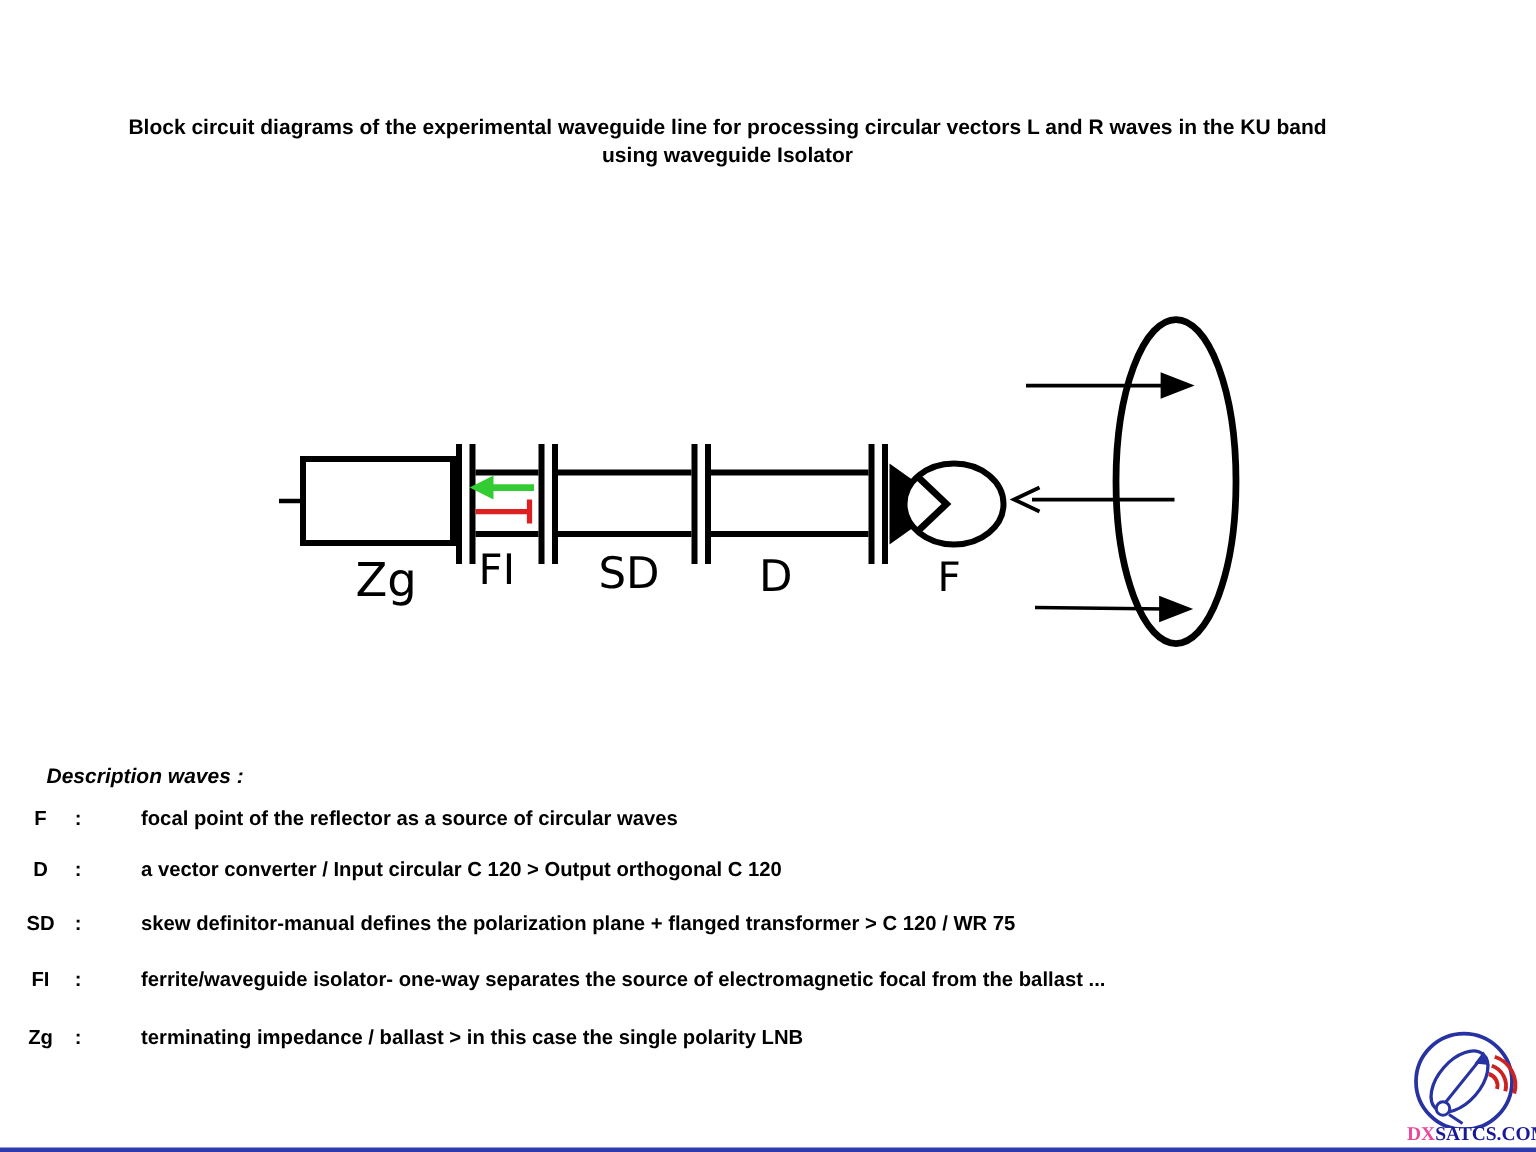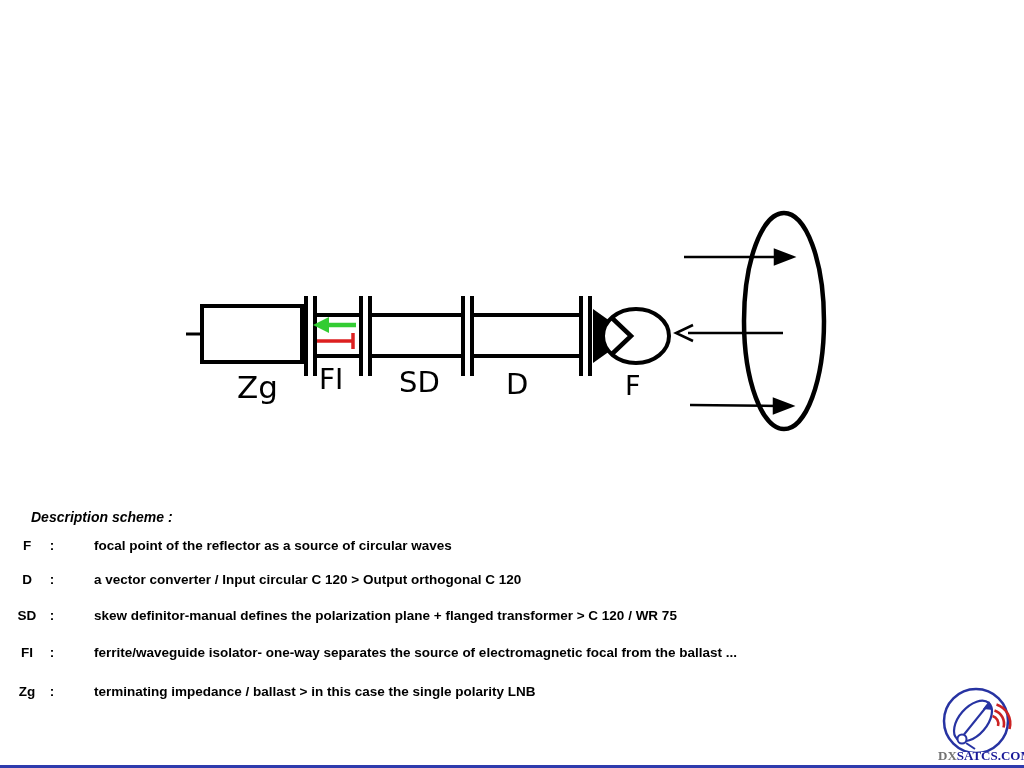--- a/index.html
+++ b/index.html
@@ -50,20 +50,22 @@
     font-family:"Liberation Serif", serif;font-weight:bold;font-size:13px;
     letter-spacing:0px;white-space:nowrap;
   }
   
   #bottom-bar{left:0;top:765px;width:1024px;height:3px;}
 </style>
 </head>
 <body>
 
 <div id="title" class="abs">
+  <div>Block circuit diagrams of the experimental waveguide line for processing circular vectors L and R waves in the KU band</div>
+  <div>using waveguide Isolator</div>
 </div>
 
 <svg id="diagram-svg" class="abs" width="1024" height="768" viewBox="0 0 1024 768">
 
   <g>
     <line x1="186" y1="334" x2="202" y2="334" stroke="#000" stroke-width="3"></line>
     <rect x="202" y="306" width="100" height="56" fill="#fff" stroke="#000" stroke-width="4"></rect>
   </g>
 
   <g fill="#000">
@@ -113,21 +115,21 @@
     <polygon points="792,406 774,399 774,413"></polygon>
   </g>
 </svg>
 
 <div id="label-zg" class="abs comp-label">Zg</div>
 <div id="label-fi" class="abs comp-label">FI</div>
 <div id="label-sd" class="abs comp-label">SD</div>
 <div id="label-d" class="abs comp-label">D</div>
 <div id="label-f" class="abs comp-label">F</div>
 
-<div id="desc-heading" class="abs">Description scheme  :</div>
+<div id="desc-heading" class="abs">Description waves  :</div>
 
 <div id="row-f" class="abs desc-row">
   <span class="desc-term">F</span>
   <span class="desc-colon">:</span>
   <span class="desc-text">focal point of the reflector as a source of circular waves</span>
 </div>
 <div id="row-d" class="abs desc-row">
   <span class="desc-term">D</span>
   <span class="desc-colon">:</span>
   <span class="desc-text">a vector converter / Input circular C 120  &gt; Output orthogonal C 120</span>
@@ -156,17 +158,17 @@
     <polygon points="989,701 993,710 983,709" fill="#2733a2"></polygon>
     <circle cx="962" cy="739" r="4.5" fill="#fff" stroke-width="2" stroke="#2733a2"></circle>
     <line x1="966" y1="743" x2="975" y2="749" stroke-width="2" stroke="#2733a2"></line>
     <g fill="none" stroke-width="2.6">
       <path d="M 992.5,716 A 8,8 0 0 1 998,726" stroke="#cc2222"></path>
       <path d="M 994.5,710.5 A 14,14 0 0 1 1003.5,727.5" stroke="#cc2222"></path>
       <path d="M 996.5,704.5 A 20,20 0 0 1 1009.5,729" stroke="#cc2222"></path>
     </g>
   </svg>
   <div id="logo-text" class="abs">
-    <span style="color:#737373;text-align:right;">DX</span><span style="color:#191998;">SATCS.COM</span>
+    <span style="color:#ec4899;text-align:right;">DX</span><span style="color:#191998;">SATCS.COM</span>
   </div>
 </div>
 
 <div id="bottom-bar" class="abs" style="background: rgb(47, 59, 173);"></div>
 
 </body></html>

